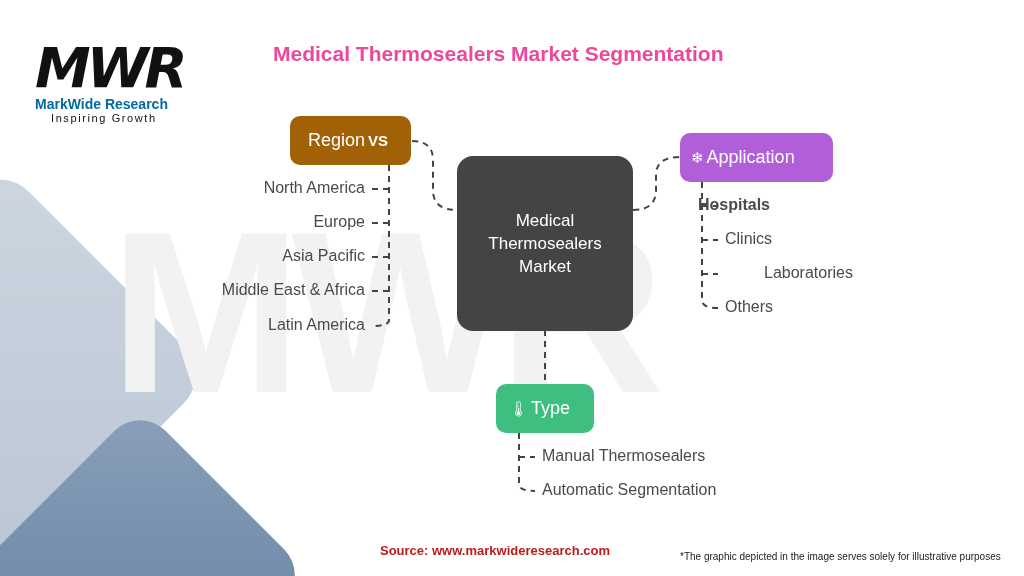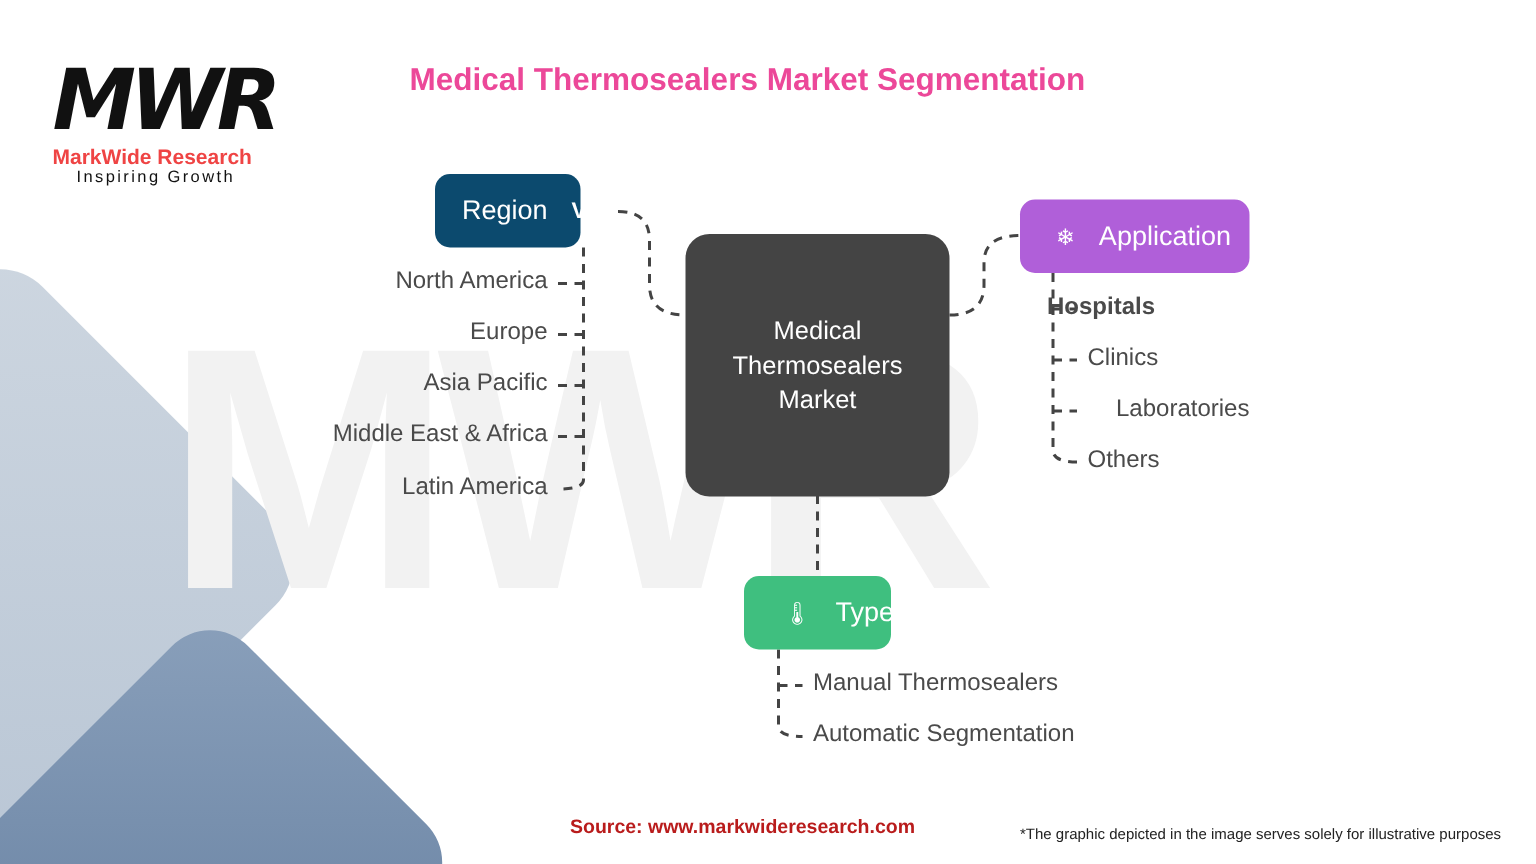--- a/index.html
+++ b/index.html
@@ -17,42 +17,42 @@
     transform:rotate(45deg); border-radius:36px;
   }
   .watermark {
     position:absolute; left:110px; top:180px; font-size:230px; font-weight:bold;
     color:#f2f2f2; letter-spacing:-10px; font-family:"Liberation Sans", sans-serif;
     z-index:0;
   }
 
   .logo { position:absolute; left:35px; top:42px; width:160px; z-index:2; }
   .logo-mark { font-size:56px; font-weight:900; color:#111; letter-spacing:-4px; line-height:52px; font-family:"DejaVu Sans", sans-serif; font-style:italic; }
-  .logo-name { font-size:14px; font-weight:bold; color:#ef4444; margin-top:2px; }
+  .logo-name { font-size:14px; font-weight:bold; color:#0369a1; margin-top:2px; }
   .logo-tag { font-size:11px; font-weight:normal; color:#111; letter-spacing:1.6px; margin-left:16px; }
 
   .title { position:absolute; left:273px; top:42px; font-size:21px; font-weight:bold; color:#ec4899; z-index:2; }
 
   svg.lines { position:absolute; left:0; top:0; z-index:1; }
 
   .center {
     position:absolute; left:457px; top:156px; width:176px; height:175px;
     background:#444444; border-radius:16px; color:#ffffff;
     display:flex; align-items:center; justify-content:center; text-align:center;
     font-size:17px; line-height:23px; z-index:2; padding-top:50px;
   }
 
   .cat {
     position:absolute; border-radius:10px; color:#fff; font-size:18px;
     display:flex; align-items:center; z-index:2;
   }
-  .cat-region { left:290px; top:116px; width:97px; height:49px; background:#0c4a6e; padding-left:18px;text-align:center; }
+  .cat-region { left:290px; top:116px; width:121px; height:49px; background:#a16207; padding-left:18px;text-align:center; }
   .cat-application { left:680px; top:133px; width:153px; height:49px; background:#b05fd9; padding-left:8px; }
   .cat-type { left:496px; top:384px; width:98px; height:49px; background:#3fbf7f; padding-left:10px; }
-  .cat .ic { font-size:15px; margin:0 16px; }
+  .cat .ic { font-size:15px; margin:0 3px; }
 
   .item { position:absolute; font-size:16px; color:#4a4a4a; z-index:2; white-space:nowrap; }
   .item.right { text-align:right; }
 
   .source { position:absolute; left:380px; top:543px; font-size:13px; font-weight:bold; color:#b91c1c; z-index:2; }
   .note { position:absolute; left:680px; top:551px; font-size:10px; color:#222; z-index:2; }
 </style>
 </head>
 <body>
 
@@ -100,20 +100,20 @@
 </div>
 
 <div class="item right" style="right:659px;top:179px;">North America</div>
 <div class="item right" style="right:659px;top:213px;">Europe</div>
 <div class="item right" style="right:659px;top:247px;">Asia Pacific</div>
 <div class="item right" style="right:659px;top:281px;">Middle East &amp; Africa</div>
 <div class="item right" style="right:659px;top:316px;">Latin America</div>
 
 <div class="item" style="left:698px;top:196px;font-weight:bold;">Hospitals</div>
 <div class="item" style="left:725px;top:230px;text-align:center;">Clinics</div>
-<div class="item" style="left:744px;top:264px;">Laboratories</div>
+<div class="item" style="left:764px;top:264px;">Laboratories</div>
 <div class="item" style="left:725px;top:298px;">Others</div>
 
 <div class="item" style="left:542px;top:447px;">Manual Thermosealers</div>
 <div class="item" style="left:542px;top:481px;">Automatic Segmentation</div>
 
 <div class="source">Source: www.markwideresearch.com</div>
 <div class="note">*The graphic depicted in the image serves solely for illustrative purposes</div>
 
 </body></html>

